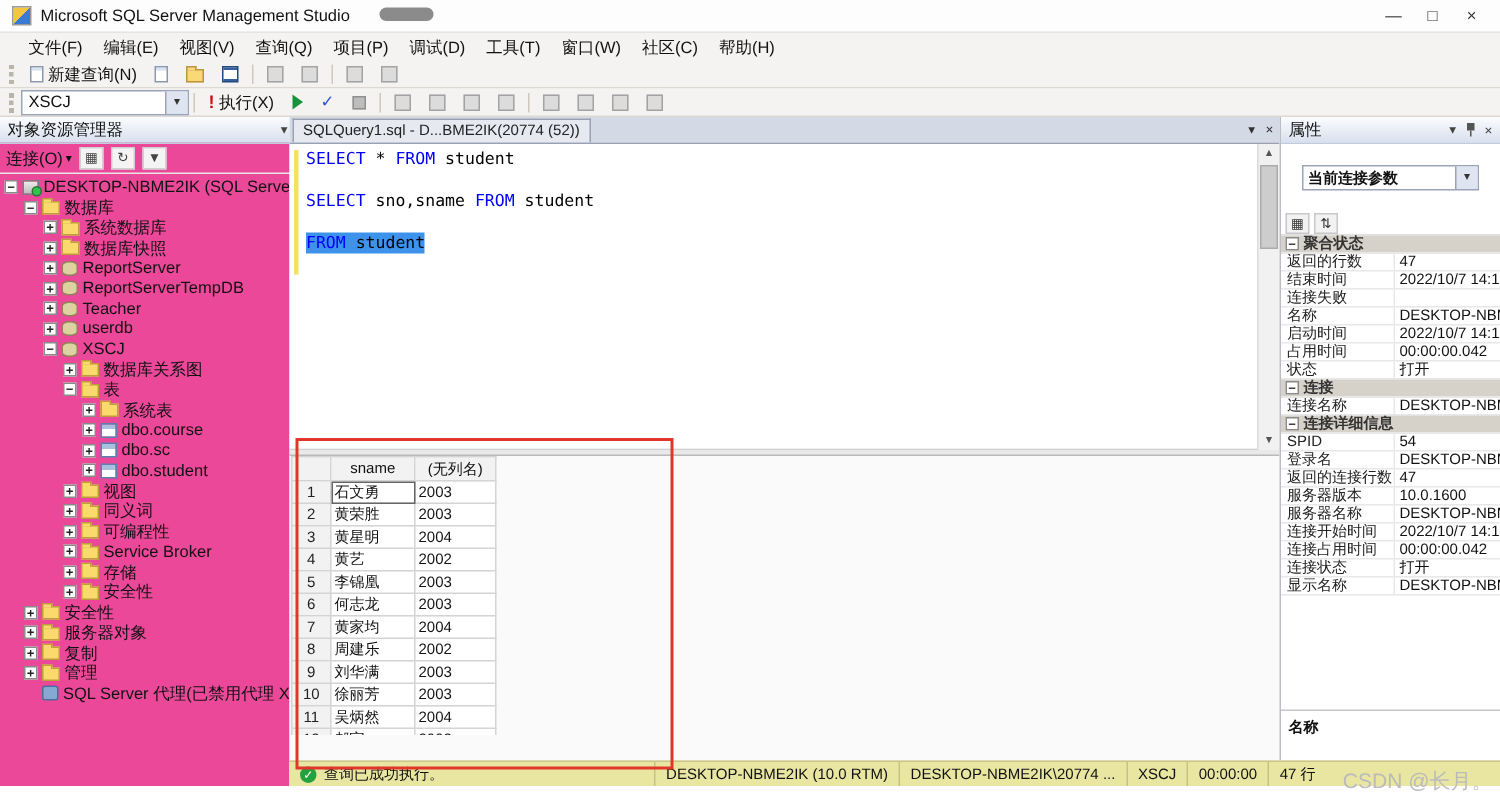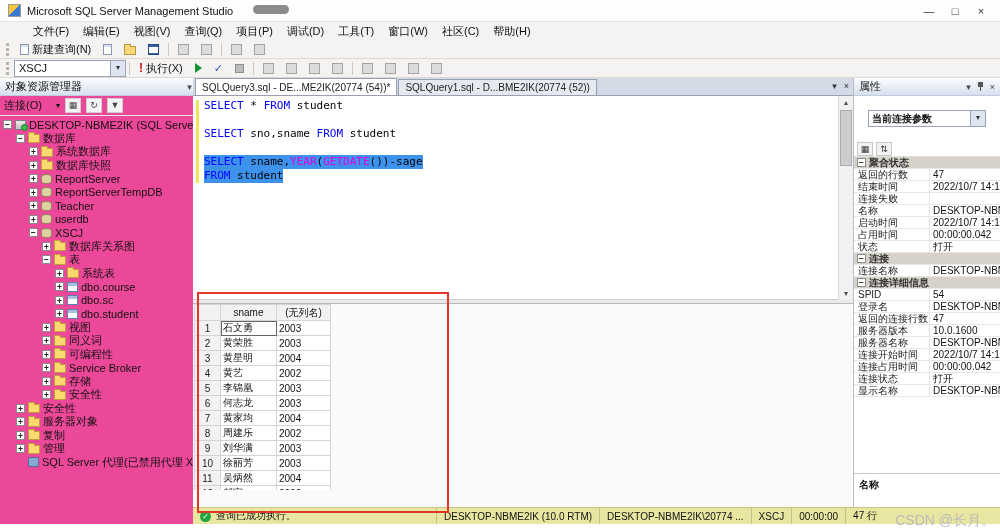--- a/index.html
+++ b/index.html
@@ -10,21 +10,21 @@
   .titlebar{position:absolute;left:0;top:0;width:1000px;height:22px;background:#fdfdfd;
     border-bottom:1px solid #e4e4e4;display:flex;align-items:center;padding:0 8px}
   .appicon{width:13px;height:13px;margin-right:6px;border:1px solid #9a9a9a;
     background:linear-gradient(135deg,#f4c63f 0 50%,#3a7ad6 50%)}
   .overlay-pill{position:absolute;left:253px;top:5px;width:36px;height:9px;border-radius:5px;background:#8b8b8b}
   .wc{margin-left:auto;display:flex;gap:4px}
   .wc span{width:22px;text-align:center;color:#333;font-size:11px;cursor:default}
 
   
   .menubar{position:absolute;left:0;top:22px;width:1000px;height:18px;background:#f4f3f1;
-    display:flex;align-items:center;padding-left:26px}
+    display:flex;align-items:center;padding-left:12px}
   .mitem{padding:0 7px;white-space:nowrap}
   .toolbar{position:absolute;left:0;width:1000px;background:#f4f3f1;border-bottom:1px solid #ddd9d2;
     display:flex;align-items:center;padding-left:4px}
   .t1{top:40px;height:19px}
   .t2{top:59px;height:19px}
   .grip{width:3px;height:13px;border-left:3px dotted #b8b5ad;margin:0 5px 0 2px}
   .tbtn{height:17px;padding:0 4px;display:flex;align-items:center;gap:3px;margin:0 1px;border:1px solid transparent}
   .sep{width:1px;height:13px;background:#cdc9c1;margin:0 3px}
   .ic-page{width:9px;height:11px;background:#fff;border:1px solid #8898ad;box-shadow:inset 0 2px 0 #d7e2f0}
   .ic-folder{width:12px;height:9px;background:#f8d877;border:1px solid #bb953e;position:relative;margin-top:2px}
@@ -47,21 +47,21 @@
   .pane-title{white-space:nowrap;overflow:hidden}
   .ph-icons{margin-left:auto;display:flex;align-items:center;gap:6px;color:#444;font-size:9px}
   .pin{width:7px;height:9px;position:relative;display:inline-block}
   .pin::before{content:"";position:absolute;left:1px;top:0;width:5px;height:5px;background:#555}
   .pin::after{content:"";position:absolute;left:3px;top:5px;width:1px;height:4px;background:#555}
 
   
   .oe{position:absolute;left:0;top:78px;width:222px;height:446px;background:#ec4899;
     border-right:1px solid #bcbcc4;display:flex;flex-direction:column}
   .oetb{height:20px;flex:none;border-bottom:1px solid #e6e6e6;display:flex;align-items:center;padding:0 4px;gap:5px}
-  .connect{display:flex;align-items:center;gap:14px}
+  .connect{display:flex;align-items:center;gap:2px}
   .minibtn{width:16px;height:15px;border:1px solid #d0d0d0;background:#f4f4f4;text-align:center;
     line-height:13px;font-size:9px;color:#444}
   .tree{flex:1;overflow:hidden;padding-top:2px}
   .trow{height:13.5px;display:flex;align-items:center;gap:3px;white-space:nowrap;overflow:hidden}
   .texp{flex:none;width:9px;height:9px;border:1px solid #8a8a8a;background:#fff;color:#222;
     font:bold 8px/7px "DejaVu Sans Mono",monospace;text-align:center}
   .texp.noexp{visibility:hidden}
   .ticon{flex:none;position:relative}
   .ti-server{width:11px;height:10px;background:linear-gradient(#ececec,#bdbdbd);border:1px solid #7d7d7d}
   .ti-server::after{content:"";position:absolute;right:-3px;bottom:-2px;width:5px;height:5px;border-radius:50%;
@@ -397,31 +397,29 @@
       </div>
     </div>
 </div>
 
 <div class="center">
   <div class="tabstrip">
     <div class="ts-controls">
       <span>▾</span>
       <span>×</span>
     </div>
-  <div class="dtab active">SQLQuery3.sql - DE...ME2IK(20774 (54))*</div>
       <div class="dtab">SQLQuery1.sql - D...BME2IK(20774 (52))</div>
     </div>
   <div class="code">
     <div class="changebar"></div>
     <div>
         <div class="cline"><span class="lt"><span class="tk-kw">SELECT</span><span class="tk-pl"> * </span><span class="tk-kw">FROM</span><span class="tk-pl"> student</span></span></div>
         <div class="cline"><span class="lt">&nbsp;</span></div>
         <div class="cline"><span class="lt"><span class="tk-kw">SELECT</span><span class="tk-pl"> sno,sname </span><span class="tk-kw">FROM</span><span class="tk-pl"> student</span></span></div>
         <div class="cline"><span class="lt">&nbsp;</span></div>
-        <div class="cline sel"><span class="lt"><span class="tk-kw">SELECT</span><span class="tk-pl"> sname,</span><span class="tk-fn">YEAR</span><span class="tk-pl">(</span><span class="tk-fn">GETDATE</span><span class="tk-pl">())-sage</span></span></div>
         <div class="cline sel"><span class="lt"><span class="tk-kw">FROM</span><span class="tk-pl"> student</span></span></div>
       </div>
   </div>
   <div class="vscroll">
     <span class="vs-up">▲</span>
     <span class="vs-thumb"></span>
     <span class="vs-dn">▼</span>
   </div>
   <div class="hsplit"></div>
   <div class="results">

